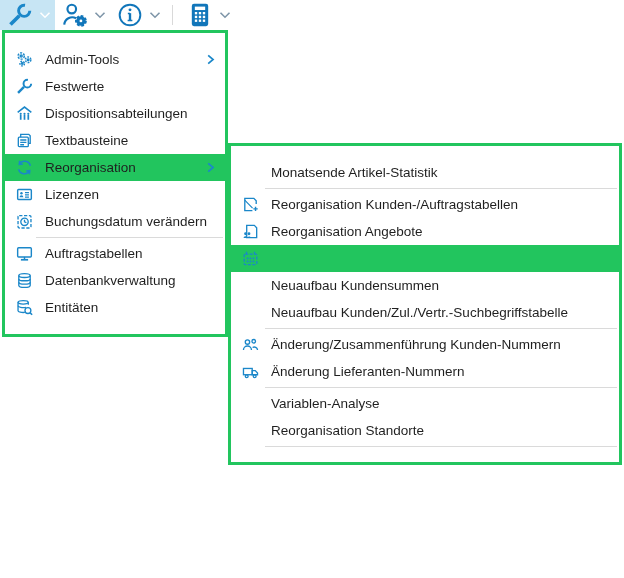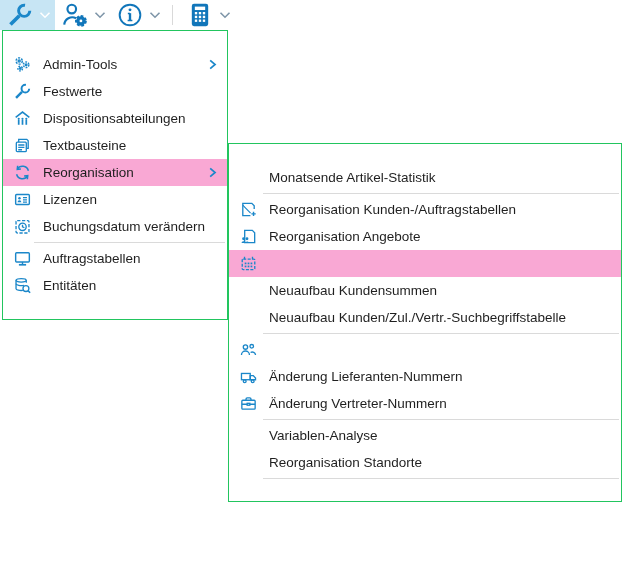--- a/index.html
+++ b/index.html
@@ -6,25 +6,25 @@
   body{width:624px;height:578px;position:relative;background:#fff;
        font-family:"Liberation Sans","DejaVu Sans",sans-serif;overflow:hidden}
   #toolbar{position:absolute;top:0;left:0;width:100%;height:30px;background:#fff;
            display:flex;align-items:stretch}
   .tb{display:flex;align-items:center;padding:0 3px 0 6px;cursor:pointer}
   .tb.active{background:#c7e5f4}
   .ic-lg{width:28px;height:28px;display:flex;align-items:center;justify-content:center;margin-right:4px}
   .chev{width:14px;height:14px;display:flex;align-items:center;color:#7e95a8}
   .tb.active .chev{color:#ffffff}
   .tb-sep{width:1px;background:#d9d9d9;margin:5px 7px}
-  .panel{position:absolute;background:#fff;border:1px solid #22c55e;box-sizing:border-box;padding:20px 0}
+  .panel{position:absolute;background:#fff;border:3px solid #22c55e;box-sizing:border-box;padding:13px 0}
   #menu{left:2px;top:30px;width:226px;z-index:1}
   #submenu{left:228px;top:143px;width:394px;z-index:2}
   .row{display:flex;align-items:center;height:27px;padding:0 8px 0 9px;cursor:pointer}
-  .row.hl{background:#f9a8d4}
+  .row.hl{background:#22c55e}
   .ic{width:20px;height:19px;flex:0 0 20px;margin-right:11px;display:flex;align-items:center;justify-content:center}
   .ic svg{width:19px;height:19px}
   .lbl{font-size:13.5px;color:#1f1f1f;white-space:nowrap}
   .arrow{margin-left:auto;display:flex;align-items:center}
   .sep{height:1px;background:#dadada;margin:2px 2px 2px 31px}
   #submenu .sep{margin-left:34px}
 </style>
 </head>
 <body>
 
@@ -211,20 +211,33 @@
             <path d="M6.2,16.6 h7.6" stroke-width="1.8"></path>
           </g>
         </svg>
       </span>
       <span class="lbl">Auftragstabellen</span>
     </div>
     <div class="row">
       <span class="ic">
         <svg viewBox="0 0 20 20">
           <g fill="none" stroke="#1b87c9" stroke-width="1.4">
+            <ellipse cx="10" cy="4.8" rx="6" ry="2"></ellipse>
+            <path d="M4,4.8 V15.2 a6,2 0 0 0 12,0 V4.8"></path>
+            <path d="M4,8.3 a6,2 0 0 0 12,0"></path>
+            <path d="M4,11.8 a6,2 0 0 0 12,0"></path>
+          </g>
+        </svg>
+      </span>
+      <span class="lbl">Datenbankverwaltung</span>
+    </div>
+    <div class="row">
+      <span class="ic">
+        <svg viewBox="0 0 20 20">
+          <g fill="none" stroke="#1b87c9" stroke-width="1.4">
             <ellipse cx="8.6" cy="4.6" rx="5.4" ry="1.9"></ellipse>
             <path d="M3.2,4.6 V13.4 a5.4,1.9 0 0 0 7.2,1.76"></path>
             <path d="M3.2,8.2 a5.4,1.9 0 0 0 8.3,1.6"></path>
             <path d="M14,7.2 V4.6"></path>
             <circle cx="13.6" cy="13.2" r="3.1"></circle>
             <path d="M15.9,15.5 L18,17.6" stroke-width="1.7"></path>
           </g>
         </svg>
       </span>
       <span class="lbl">Entitäten</span>
@@ -290,47 +303,35 @@
       <span class="ic">
         <svg viewBox="0 0 20 20">
           <g fill="none" stroke="#1b87c9" stroke-width="1.4">
             <circle cx="6.8" cy="7.4" r="2.3"></circle>
             <circle cx="13.4" cy="6.6" r="1.9"></circle>
             <path d="M2.6,15.8 a4.2,4.2 0 0 1 8.4,0"></path>
             <path d="M12.2,13.2 a3.4,3.4 0 0 1 5.2,2.6"></path>
           </g>
         </svg>
       </span>
+      <span class="lbl">Änderung/Zusammenführung Kunden-Nummern</span>
     </div>
     <div class="row">
       <span class="ic">
         <svg viewBox="0 0 20 20">
           <g fill="none" stroke="#1b87c9" stroke-width="1.4">
             <rect x="2.6" y="6.8" width="9.2" height="6.6"></rect>
             <path d="M11.8,9 h3.2 l2.4,2.6 v1.8 h-5.6 z"></path>
             <circle cx="6" cy="15" r="1.5"></circle>
             <circle cx="14.4" cy="15" r="1.5"></circle>
           </g>
         </svg>
       </span>
       <span class="lbl">Änderung Lieferanten-Nummern</span>
     </div>
-    <div class="row">
-      <span class="ic">
-        <svg viewBox="0 0 20 20">
-          <g fill="none" stroke="#1b87c9" stroke-width="1.4">
-            <rect x="3" y="6.6" width="14" height="9.4" rx="1"></rect>
-            <path d="M7.4,6.6 V5.2 a1.2,1.2 0 0 1 1.2,-1.2 h2.8 a1.2,1.2 0 0 1 1.2,1.2 V6.6"></path>
-            <path d="M3,10.8 h5.6 M11.4,10.8 h5.6"></path>
-            <rect x="8.6" y="9.8" width="2.8" height="2"></rect>
-          </g>
-        </svg>
-      </span>
-      <span class="lbl">Änderung Vertreter-Nummern</span>
-    </div>
     <div class="sep"></div>
     <div class="row">
       <span class="ic"></span>
       <span class="lbl">Variablen-Analyse</span>
     </div>
     <div class="row">
       <span class="ic"></span>
       <span class="lbl">Reorganisation Standorte</span>
     </div>
     <div class="sep"></div>

